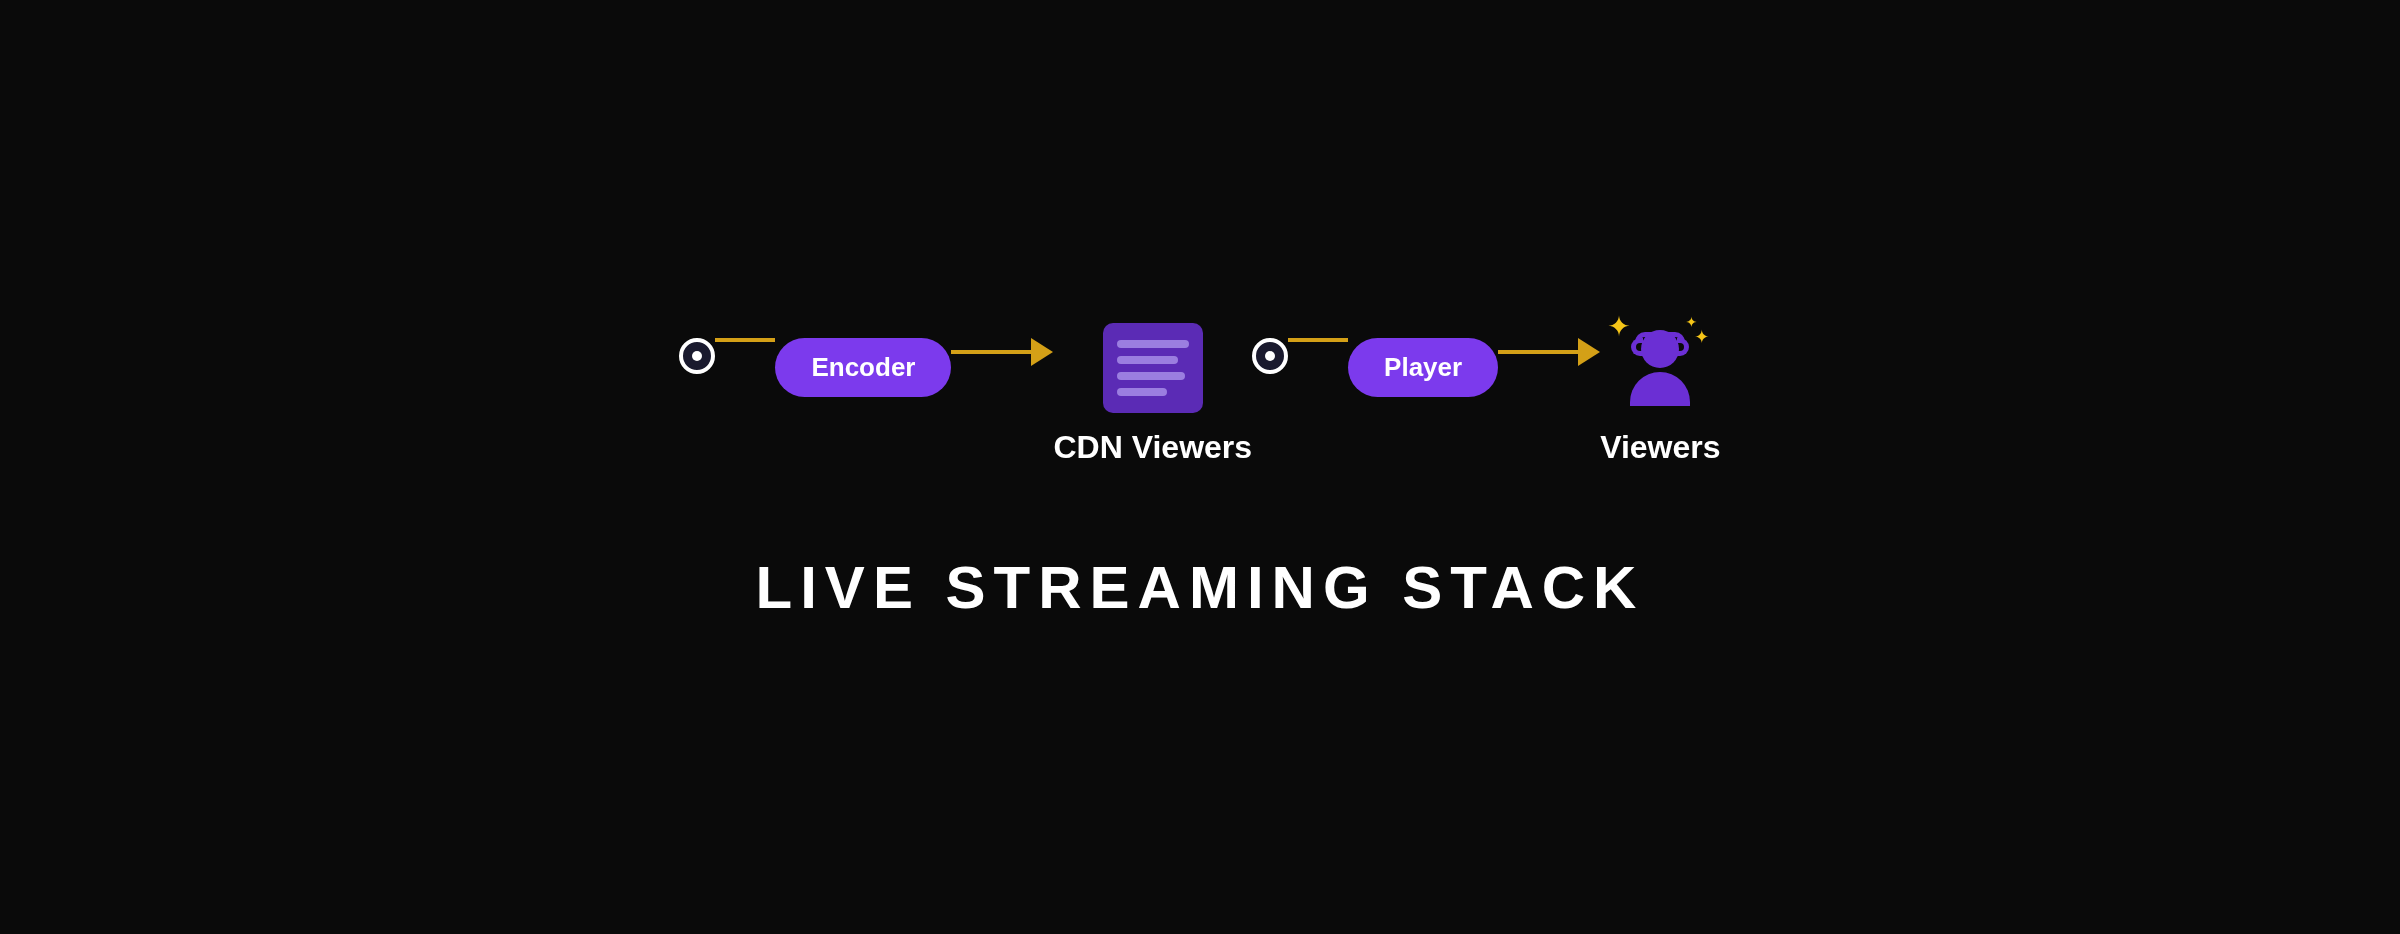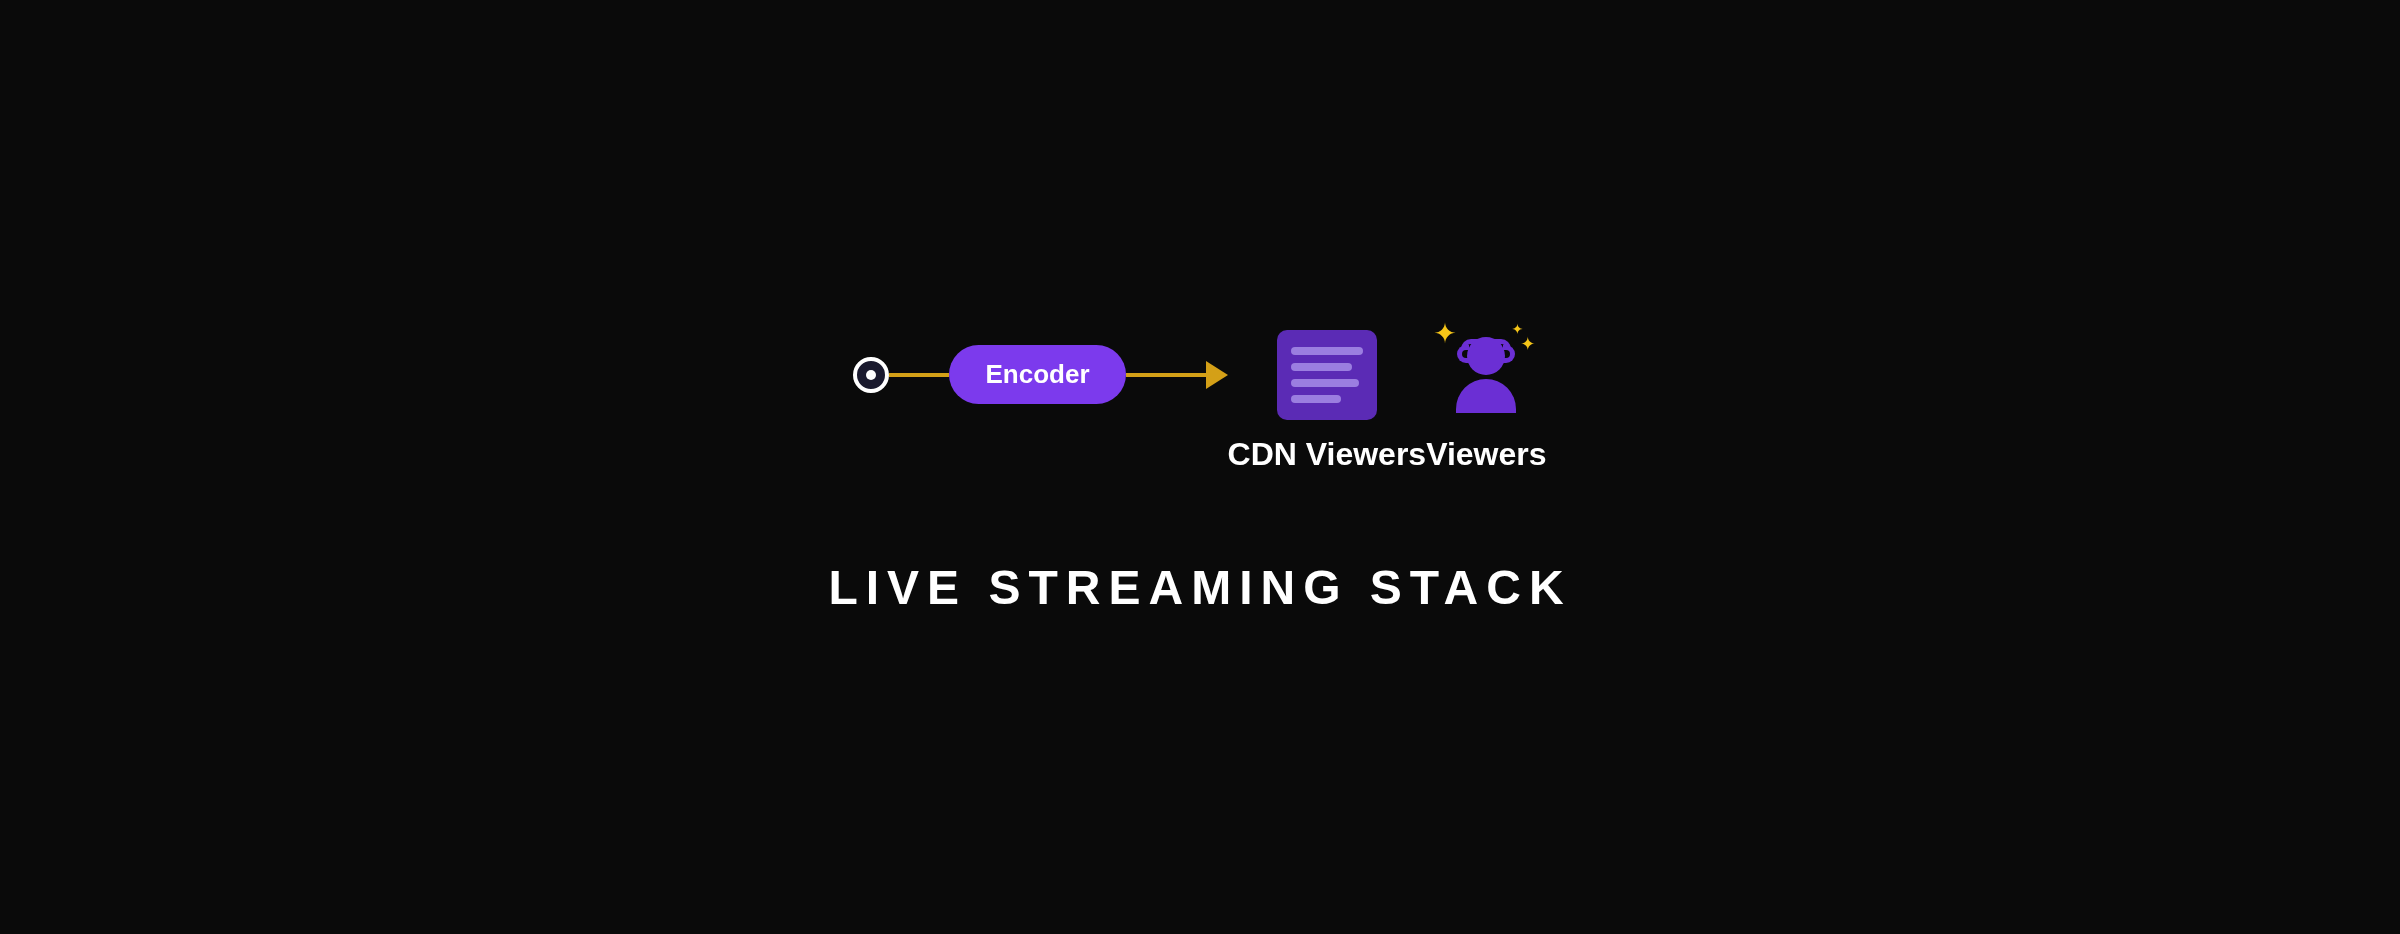--- a/index.html
+++ b/index.html
@@ -212,21 +212,21 @@
       font-weight: 600;
       white-space: nowrap;
       display: flex;
       align-items: center;
       justify-content: center;
     }
 
     
     .title {
       color: #ffffff;
-      font-size: 48px;
+      font-size: 60px;
       font-weight: 900;
       letter-spacing: 8px;
       text-transform: uppercase;
     }
 
     .segment {
       display: flex;
       flex-direction: column;
       align-items: center;
     }
@@ -240,21 +240,21 @@
 
     .segment .label-area {
       height: 50px;
       display: flex;
       align-items: center;
       justify-content: center;
     }
 
     .connector {
       display: flex;
-      align-items: center;
+      align-items: flex-start;
       margin-bottom: 50px; 
     }
   </style>
 </head>
 <body>
 
 <div class="diagram-container">
 
 
   <div class="connector">
@@ -278,20 +278,33 @@
         <div class="line"></div>
         <div class="line"></div>
         <div class="line"></div>
       </div>
     </div>
     <div class="label-area">
       <span class="node-label">CDN Viewers</span>
     </div>
   </div>
 
+  <div class="connector">
+    <div class="conn-dot"></div>
+    <div class="arrow-line">
+      <div class="line" style="width:60px;"></div>
+    </div>
+    <div class="pill-btn">
+      <span>Player</span>
+    </div>
+    <div class="arrow-line">
+      <div class="line" style="width:80px;"></div>
+      <div class="arrowhead"></div>
+    </div>
+  </div>
 
   <div class="segment">
     <div class="icon-area">
       <div class="viewers-icon">
         <span class="star-large">✦</span>
         <span class="star-tiny">✦</span>
         <span class="star-small">✦</span>
         <div class="viewers-person">
           <div class="head">
             <div class="headset-top"></div>

